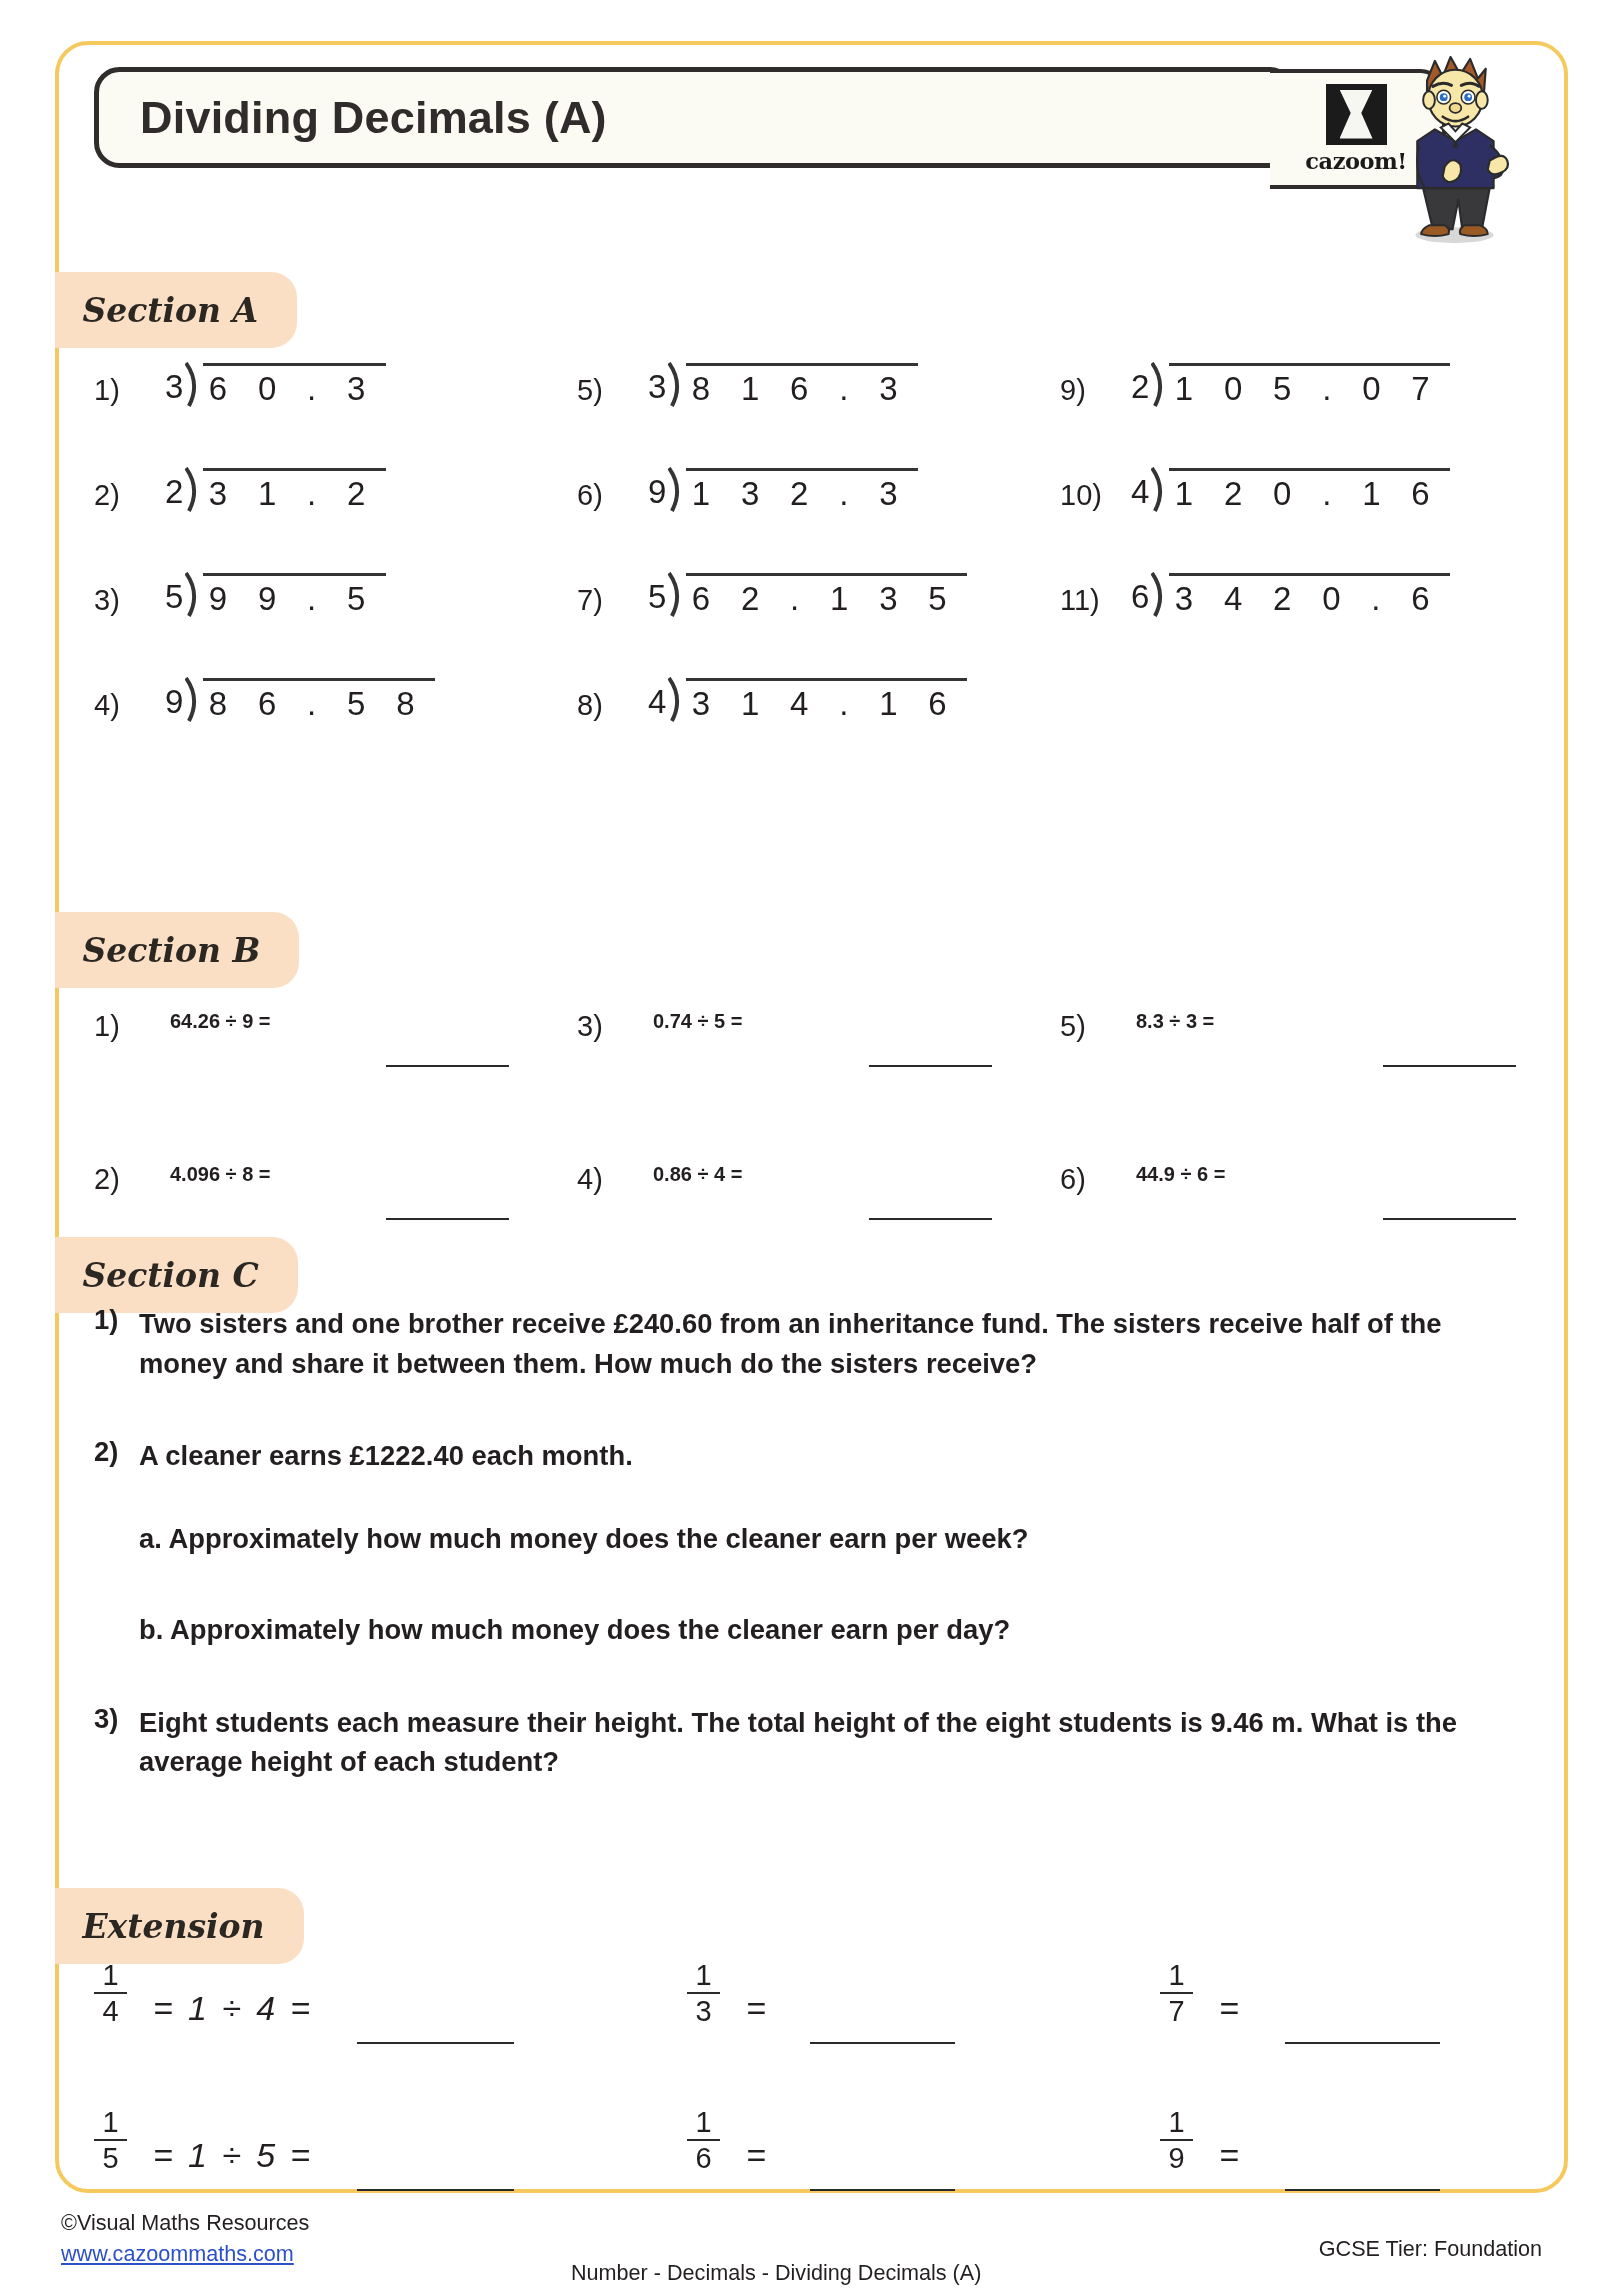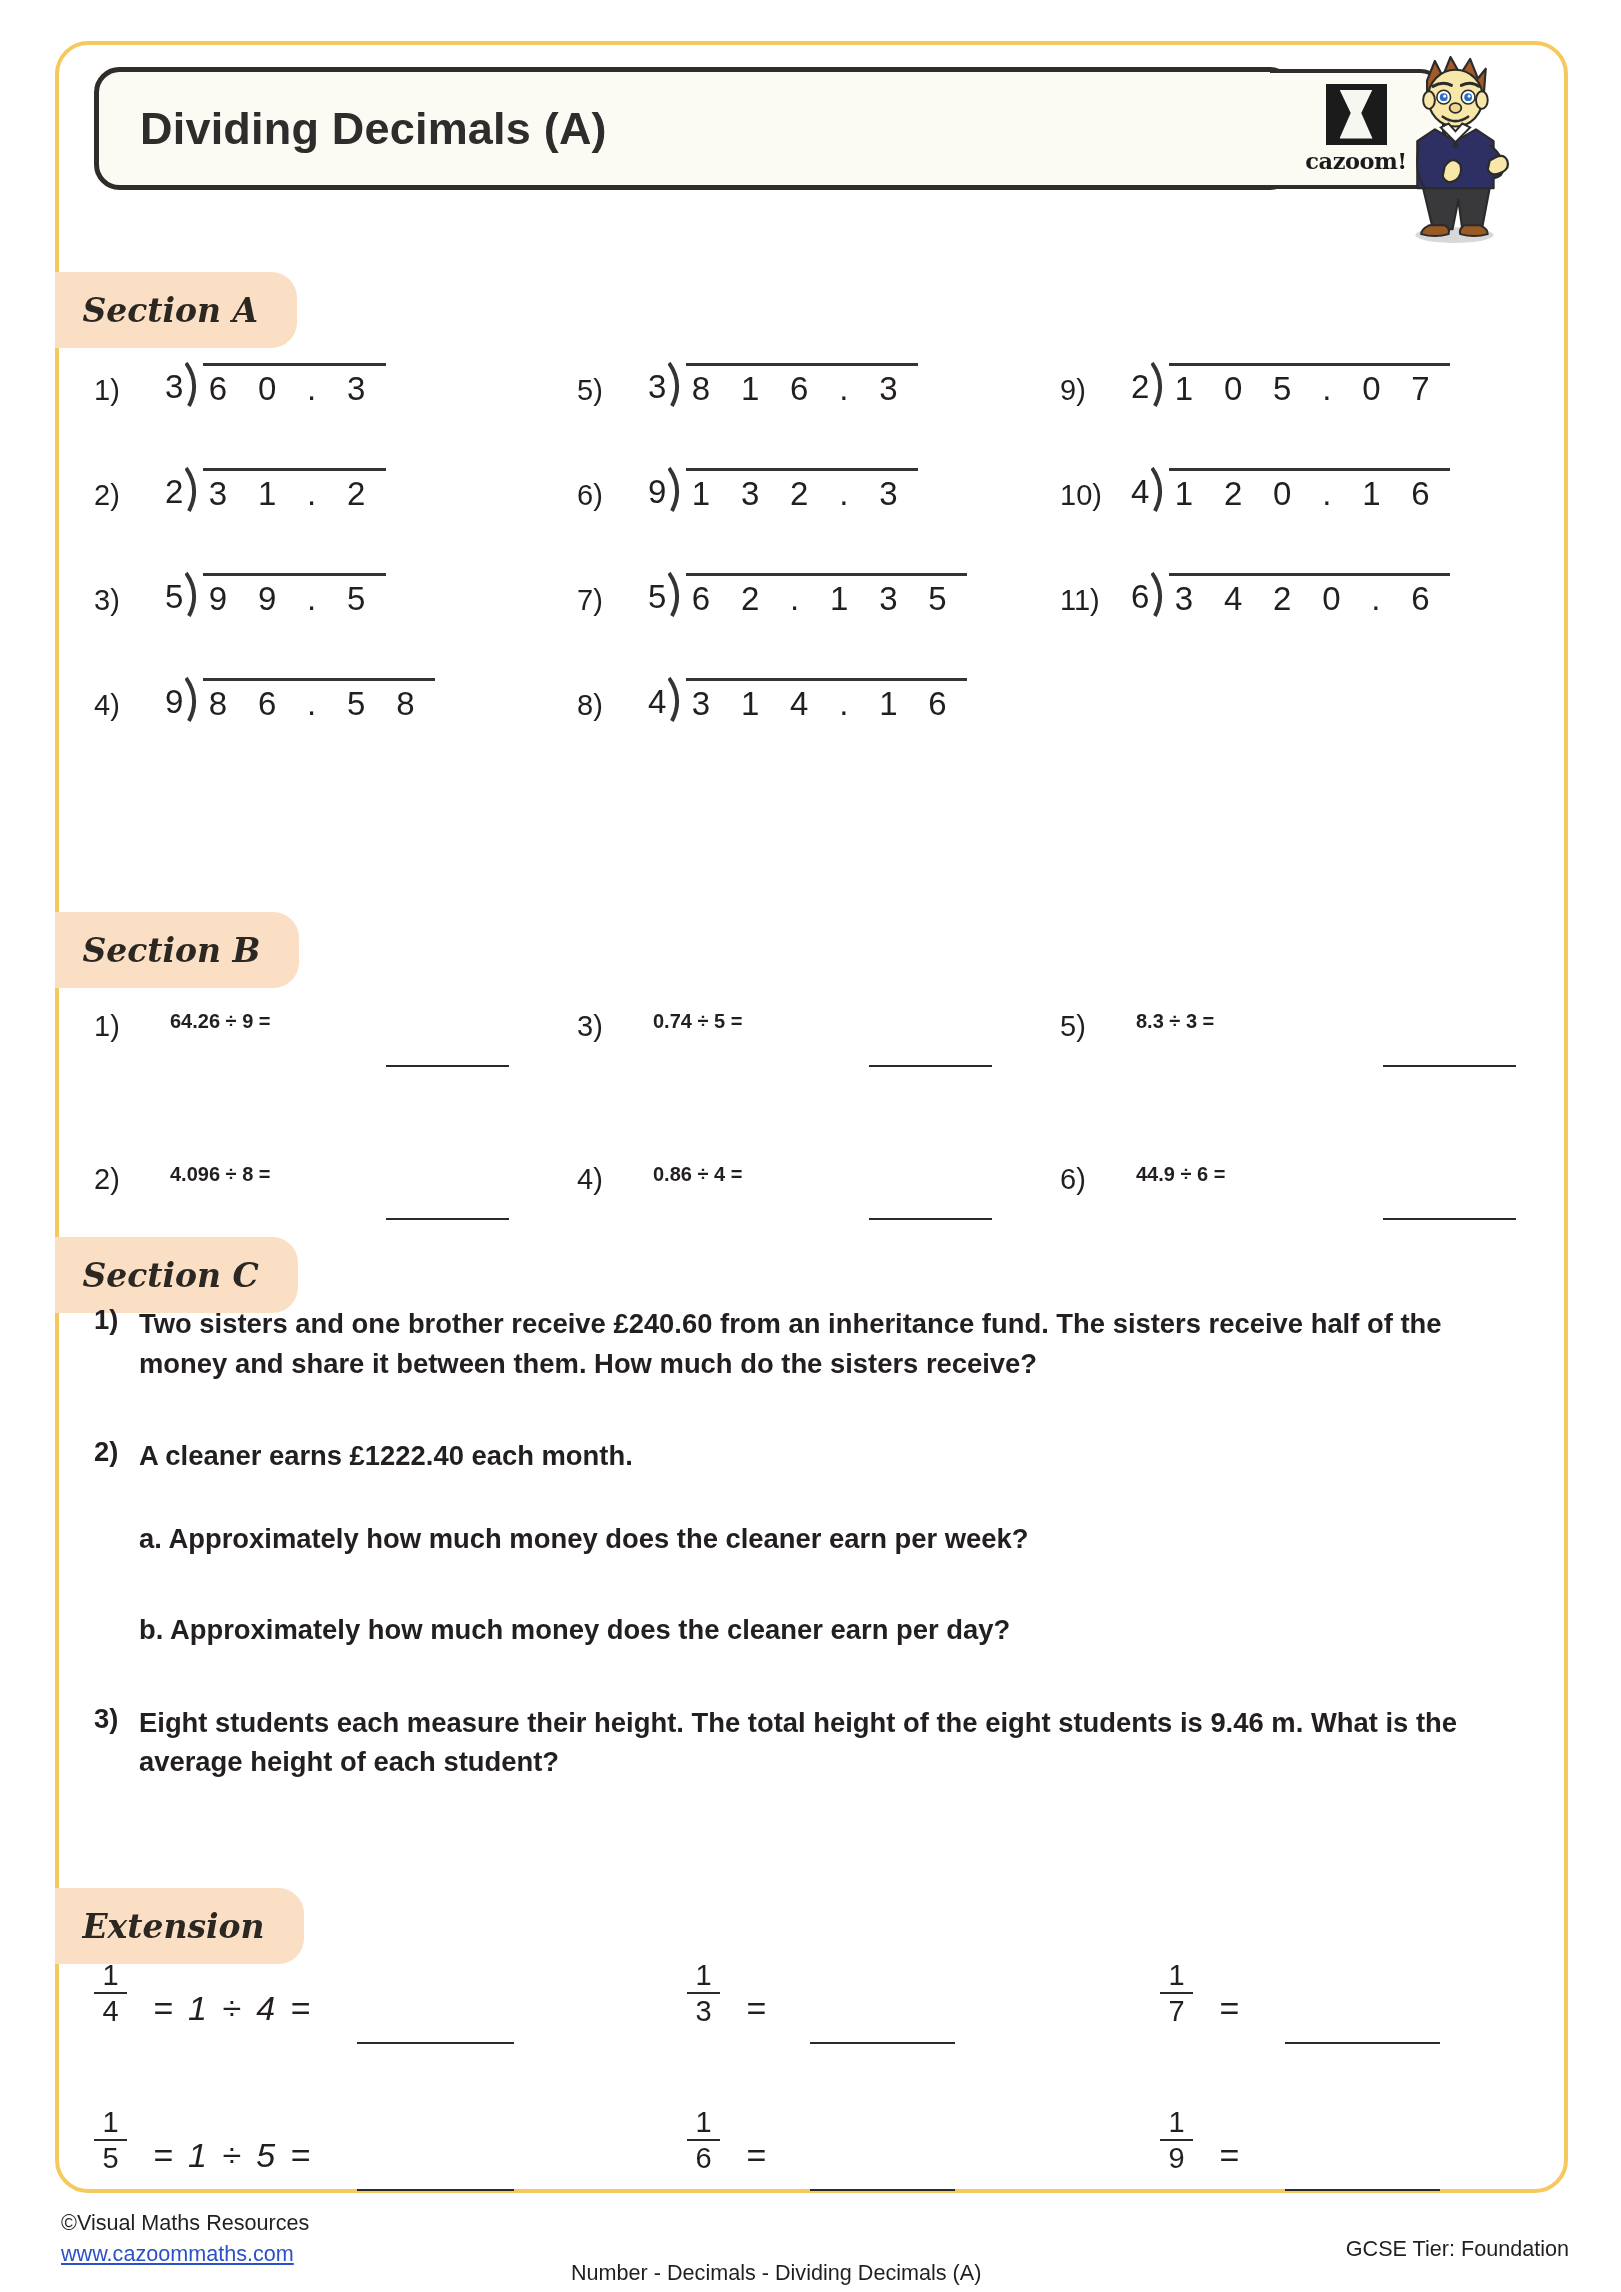--- a/index.html
+++ b/index.html
@@ -12,21 +12,21 @@
   
   .page-frame{
     position:absolute;left:55px;top:41px;width:1513px;height:2152px;
     border:4.9px solid #f6c95f;border-radius:33px;box-sizing:border-box;
     pointer-events:none;
   }
 
   
   .header{position:absolute;left:94px;top:67px;width:1304px;height:127px;}
   .title-box{
-    position:absolute;left:0;top:0;width:1201px;height:123px;
+    position:absolute;left:0;top:0;width:1201px;height:101px;
     background:#fbfaf3;border:5.9px solid #2f2c2b;border-radius:25.5px;
     box-sizing:border-box;display:flex;align-items:center;
   }
   .title-text{
     font-size:45px;font-weight:bold;letter-spacing:0.2px;margin-left:41px;
     color:#2f2c2b;
   }
   .logo-box{
     position:absolute;left:1176px;top:2px;width:176px;height:120px;
     background:#fbfaf3;border:4.9px solid #2f2c2b;border-left:none;
@@ -99,21 +99,21 @@
   .frac .bar{display:block;border-bottom:2.9px solid #2a2a2a;width:33px;margin:2px auto;}
   .frac .den{display:block;}
   .erhs{position:absolute;left:59px;top:29px;font-size:34px;white-space:nowrap;letter-spacing:2.9px;font-style:italic;}
   .eline{position:absolute;top:82px;border-bottom:2.9px solid #2a2a2a;}
 
   
   .footer{position:absolute;left:61px;top:2207px;width:1509px;height:71px;font-size:21.6px;}
   .f-left{position:absolute;left:0;top:0;line-height:1.45;}
   .f-link{color:#2b50c8;text-decoration:underline;display:block;}
   .f-mid{position:absolute;left:510px;top:29px;margin-top:24px;}
-  .f-right{position:absolute;right:1px;top:29px;}
+  .f-right{position:absolute;right:28px;top:29px;}
 </style>
 </head>
 <body>
 
 <div class="page-frame"></div>
 
 <div class="header">
   <div class="title-box">
     <div class="title-text">Dividing Decimals (A)</div>
   </div>

